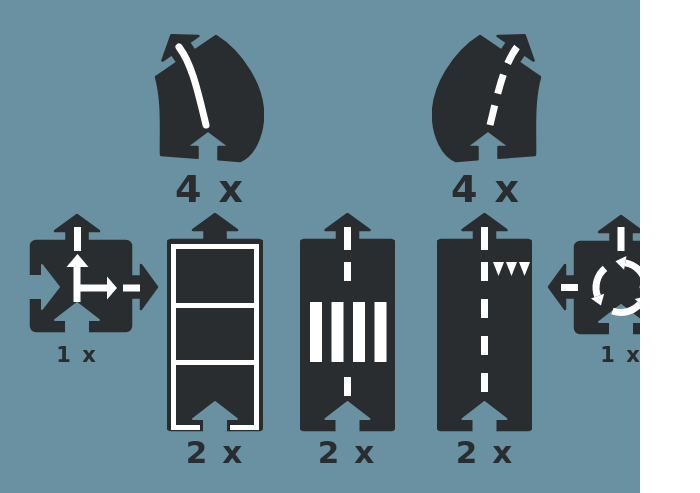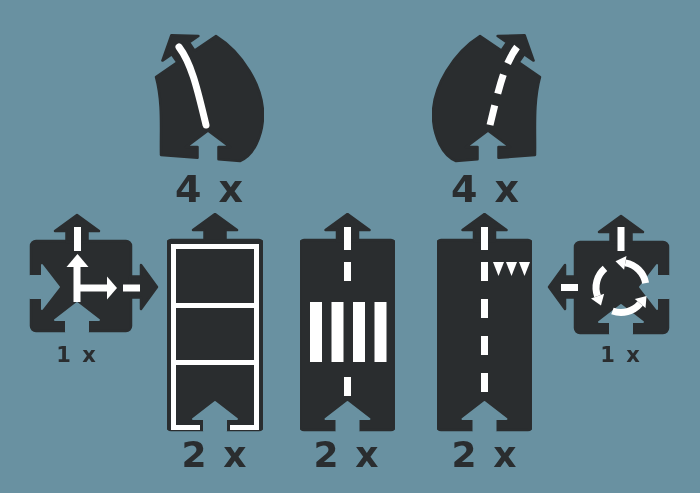--- a/index.html
+++ b/index.html
@@ -3,36 +3,36 @@
 <meta charset="utf-8">
 <style>
   html,body{margin:0;padding:0;}
   :root{
     --bg:#6991A1;
     --piece:#2A2D2F;
     --marking:#FFFFFF;
   }
   #canvas{
     position:relative;
-    width:700px;height:493px;
+    width:640px;height:493px;
     background:var(--bg);
     overflow:hidden;
     font-family:"DejaVu Sans","Liberation Sans",sans-serif;
   }
   .piece{position:absolute;}
   .dark{fill:var(--piece);stroke:var(--piece);stroke-width:2.5;stroke-linejoin:round;}
   .cut{fill:var(--bg);stroke:var(--bg);stroke-width:2;stroke-linejoin:round;}
   .wfill{fill:var(--marking);}
   .wline{fill:none;stroke:var(--marking);stroke-width:7;}
   .count{
     position:absolute;width:120px;text-align:center;line-height:1;
     font-weight:bold;color:var(--piece);letter-spacing:2px;
   }
   .sz-l{font-size:38px;}
-  .sz-m{font-size:36px;}
+  .sz-m{font-size:31px;}
   .sz-s{font-size:21px;}
 </style>
 </head>
 <body>
 
 <div id="canvas">
 
   <div class="piece" style="left:138px;top:30px">
     <svg width="126" height="137" viewBox="0 0 126 137">
       <path class="dark" d="M 23,125

